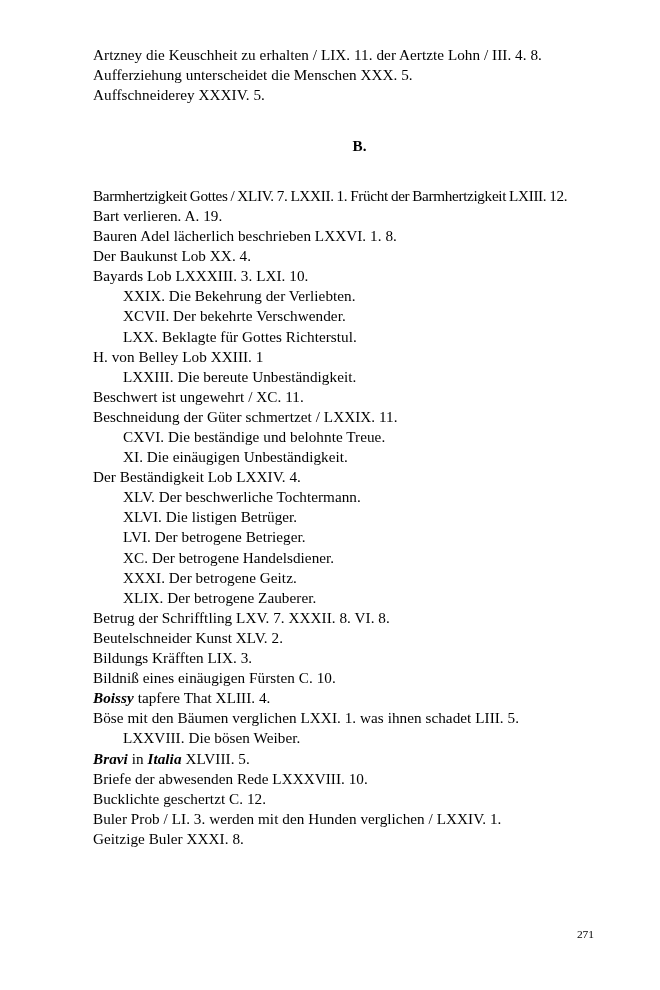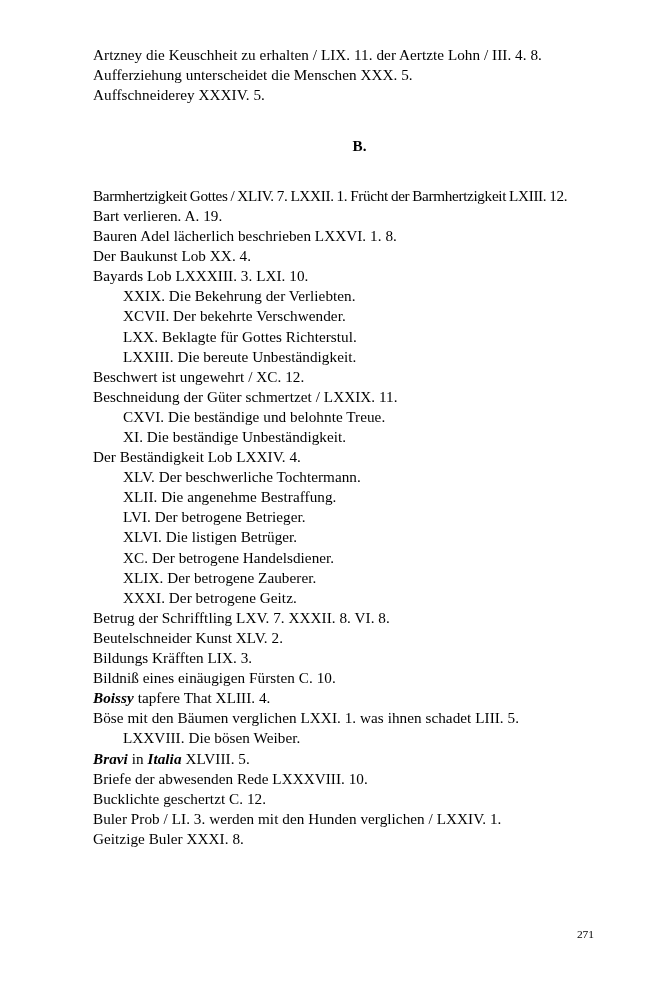--- a/index.html
+++ b/index.html
@@ -85,33 +85,33 @@
     <p class="section-head">B.</p>
 
     <p class="entry hanging tight">Barmhertzigkeit Gottes / XLIV. 7. LXXII. 1. Frücht der Barmhertzigkeit LXIII. 12.</p>
     <p class="entry">Bart verlieren. A. 19.</p>
     <p class="entry">Bauren Adel lächerlich beschrieben LXXVI. 1. 8.</p>
     <p class="entry">Der Baukunst Lob XX. 4.</p>
     <p class="entry">Bayards Lob LXXXIII. 3. LXI. 10.</p>
     <p class="entry sub">XXIX. Die Bekehrung der Verliebten.</p>
     <p class="entry sub">XCVII. Der bekehrte Verschwender.</p>
     <p class="entry sub">LXX. Beklagte für Gottes Richterstul.</p>
+    <p class="entry">H. von Belley Lob XXIII. 1</p>
     <p class="entry sub">LXXIII. Die bereute Unbeständigkeit.</p>
-    <p class="entry">Beschwert ist ungewehrt / XC. 12.</p>
+    <p class="entry">Beschwert ist ungewehrt / XC. 11.</p>
     <p class="entry">Beschneidung der Güter schmertzet / LXXIX. 11.</p>
     <p class="entry sub">CXVI. Die beständige und belohnte Treue.</p>
-    <p class="entry sub">XI. Die beständige Unbeständigkeit.</p>
+    <p class="entry sub">XI. Die einäugigen Unbeständigkeit.</p>
     <p class="entry">Der Beständigkeit Lob LXXIV. 4.</p>
     <p class="entry sub">XLV. Der beschwerliche Tochtermann.</p>
-    <p class="entry sub">XLII. Die angenehme Bestraffung.</p>
+    <p class="entry sub">XLVI. Die listigen Betrüger.</p>
     <p class="entry sub">LVI. Der betrogene Betrieger.</p>
-    <p class="entry sub">XLVI. Die listigen Betrüger.</p>
     <p class="entry sub">XC. Der betrogene Handelsdiener.</p>
+    <p class="entry sub">XXXI. Der betrogene Geitz.</p>
     <p class="entry sub">XLIX. Der betrogene Zauberer.</p>
-    <p class="entry sub">XXXI. Der betrogene Geitz.</p>
     <p class="entry">Betrug der Schrifftling LXV. 7. XXXII. 8. VI. 8.</p>
     <p class="entry">Beutelschneider Kunst XLV. 2.</p>
     <p class="entry">Bildungs Kräfften LIX. 3.</p>
     <p class="entry">Bildniß eines einäugigen Fürsten C. 10.</p>
 
     <p class="entry"><span class="ital">Boissy</span><span> tapfere That XLIII. 4.</span></p>
 
     <p class="entry">Böse mit den Bäumen verglichen LXXI. 1. was ihnen schadet LIII. 5.</p>
     <p class="entry sub">LXXVIII. Die bösen Weiber.</p>
 

